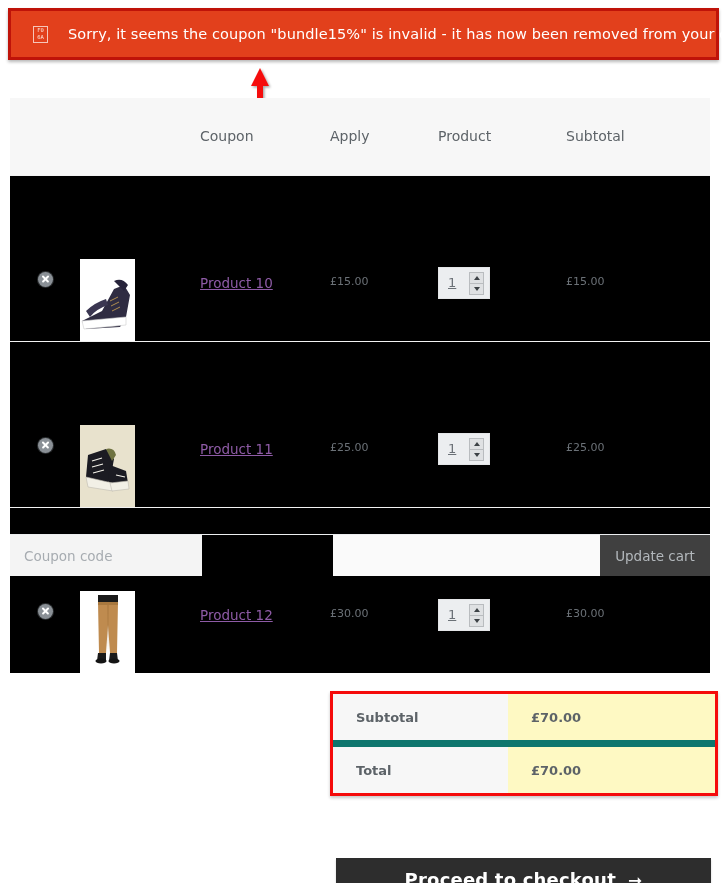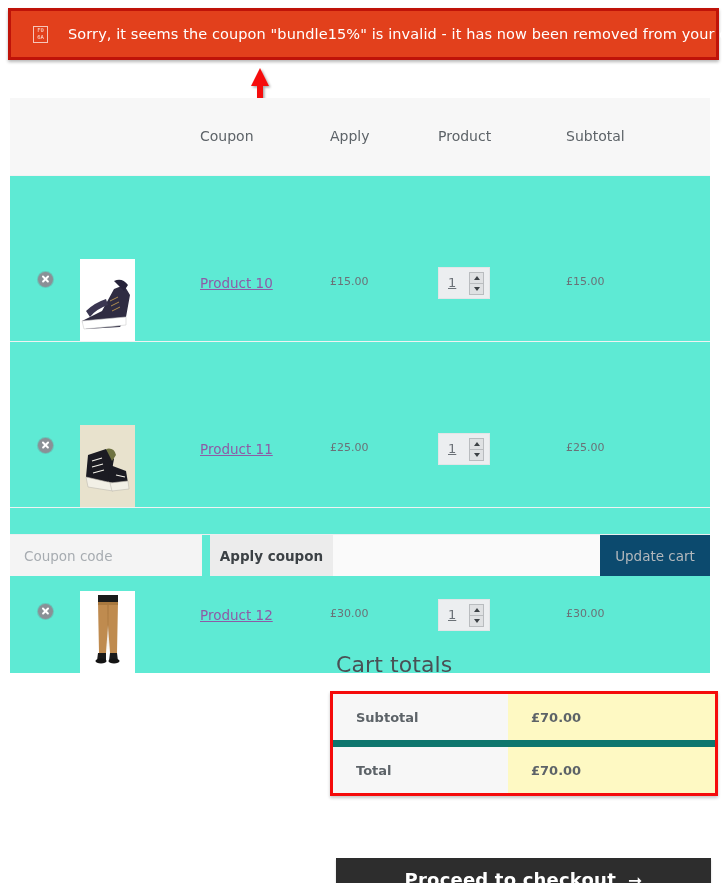--- a/index.html
+++ b/index.html
@@ -63,21 +63,21 @@
     color: #5d6368;
     font-size: 14px;
     font-weight: normal;
     text-align: left;
     height: 77px;
     vertical-align: middle;
     padding: 0;
     border: none;
   }
   .cart-table td {
-    background: #5eead4;
+    background: #000000;
     border-top: 1px solid #f2f2f2;
     padding: 0;
     vertical-align: top;
     height: 127px;
     color: #6b7177;
     font-size: 13.5px;
     text-decoration: underline;
   }
   .col-remove { width: 70px; }
   .col-thumb  { width: 120px; }
@@ -181,21 +181,21 @@
     position: absolute; left: 200px; top: 0; width: 123px; height: 41px;
     background: #ececec; border: none; cursor: pointer;
     font-family: inherit; font-size: 13.5px; font-weight: bold; color: #3c4145;
   }
   .coupon-filler {
     position: absolute; left: 323px; top: 0; right: 110px; height: 41px;
     background: #fafafa;
   }
   .update-btn {
     position: absolute; right: 0; top: 0; width: 110px; height: 41px;
-    background: #0c4a6e; border: none;
+    background: #404040; border: none;
     font-family: inherit; font-size: 13.5px; color: #b3b8bc;
     cursor: default;
   }
 
   
   .totals-title {
     position: absolute; left: 336px; top: 652px;
     font-size: 22px; color: #4a5055; font-weight: normal;
     letter-spacing: .1px;
   }
@@ -401,26 +401,24 @@
         </td>
         <td class="cell-sub">
           <span class="val">£30.00</span>
         </td>
       </tr>
     </tbody>
   </table>
 
   <div class="coupon-row">
     <input class="coupon-input" placeholder="Coupon code" style="">
-    <button class="apply-btn">Apply coupon</button>
     <div class="coupon-filler"></div>
     <button class="update-btn">Update cart</button>
   </div>
 
-  <div class="totals-title">Cart totals</div>
   <div class="totals-annot"></div>
   <table class="totals-table">
     <tbody>
       <tr>
         <th>Subtotal</th>
         <td>£70.00</td>
       </tr>
       <tr>
         <th>Total</th>
         <td>£70.00</td>

